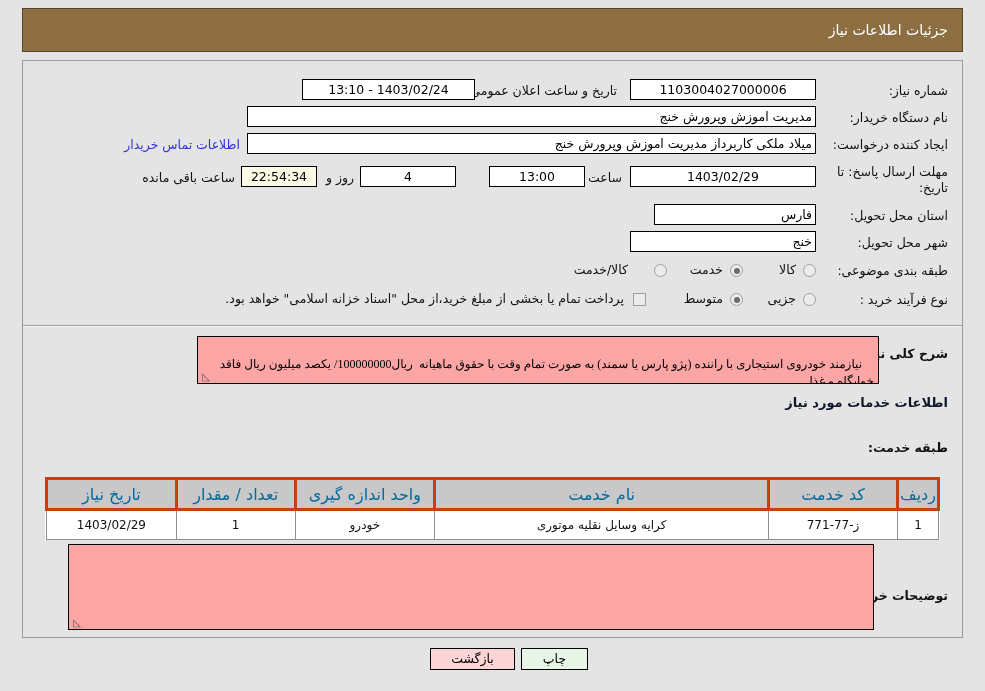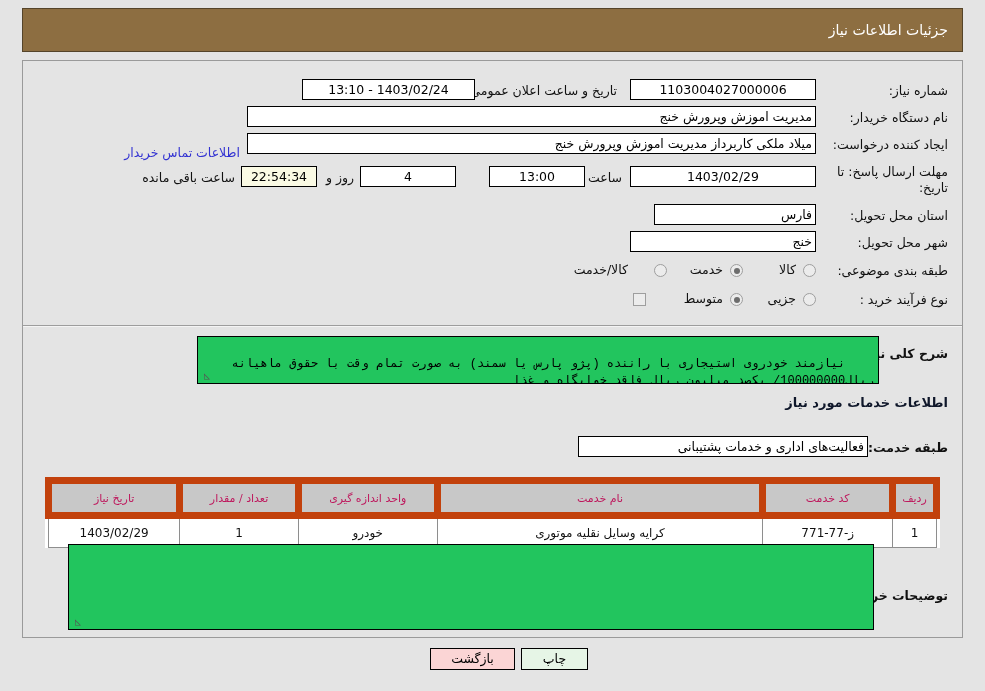--- a/index.html
+++ b/index.html
@@ -168,24 +168,24 @@
   .rlbl {
     position: absolute;
     font-size: 12.5px;
     white-space: nowrap;
     color: #111;
   }
 
   
   .ta {
     position: absolute;
-    background: #22c55e;
+    background: #fca5a5;
     border: 1px solid #000;
     box-sizing: border-box;
-    font-family: Liberation Mono, monospace;
+    font-family: Liberation Serif, serif;
     font-size: 12px;
     line-height: 17px;
     color: #000;
     padding: 2px 4px;
     text-align: right;
     overflow: hidden;
     white-space: pre-wrap;
   }
   .ta .grip {
     position: absolute;
@@ -211,25 +211,25 @@
     position: absolute;
     left: 22px;
     top: 416px;
     width: 895px;
     border-collapse: collapse;
     font-size: 12px;
     background: #fff;
   }
   #svc-table th {
     background: #c8c8c8;
-    border: 7px solid #c2410c;
+    border: 3px solid #c2410c;
     height: 26px;
     font-weight: normal;
-    color: #be185d;
-    font-size: 11px;
+    color: #0369a1;
+    font-size: 16px;
     text-align: center;
   }
   #svc-table td {
     background: #ffffff;
     border: 1px solid #8e8e8e;
     height: 26px;
     text-align: center;
     color: #111;
     font-size: 12px;
   }
@@ -271,21 +271,21 @@
   <div class="fld center" style="right:146px; top:18px; width:186px;">1103004027000006</div>
 
   <div class="lbl" style="right:345px; top:22px;">تاریخ و ساعت اعلان عمومی:</div>
   <div class="fld center" style="right:487px; top:18px; width:173px;">1403/02/24 - 13:10</div>
 
   <div class="lbl" style="right:14px; top:49px;">نام دستگاه خریدار:</div>
   <div class="fld right" style="right:146px; top:45px; width:569px;">مدیریت اموزش وپرورش خنج</div>
 
   <div class="lbl" style="right:14px; top:76px;">ایجاد کننده درخواست:</div>
   <div class="fld right" style="right:146px; top:72px; width:569px;">میلاد ملکی کاربرداز مدیریت اموزش وپرورش خنج</div>
-  <div class="link" style="right:722px; top:76px;margin-top:8px;">اطلاعات تماس خریدار</div>
+  <div class="link" style="right:722px; top:76px;">اطلاعات تماس خریدار</div>
 
   <div class="lbl" style="right:14px; top:103px; width:122px; line-height:16px; white-space:normal;">مهلت ارسال پاسخ: تا تاریخ:</div>
   <div class="fld center" style="right:146px; top:105px; width:186px;">1403/02/29</div>
 
   <div class="note" style="right:340px; top:109px;">ساعت</div>
   <div class="fld center" style="right:377px; top:105px; width:96px;">13:00</div>
 
   <div class="fld center" style="right:506px; top:105px; width:96px;">4</div>
   <div class="note" style="right:608px; top:109px;">روز و</div>
 
@@ -311,33 +311,33 @@
 
   <div class="lbl" style="right:14px; top:231px;">نوع فرآیند خرید :</div>
 
   <span class="radio" style="right:146px; top:232px;"></span>
   <span class="rlbl" style="right:166px; top:230px;">جزیی</span>
 
   <span class="radio on" style="right:219px; top:232px;"></span>
   <span class="rlbl" style="right:239px; top:230px;">متوسط</span>
 
   <span class="chk" style="right:316px; top:232px;"></span>
+  <span class="note" style="right:338px; top:230px;">پرداخت تمام یا بخشی از مبلغ خرید،از محل "اسناد خزانه اسلامی" خواهد بود.</span>
 
   <div class="hr" style="top:264px;"></div>
 
   <div class="lbl lbl-b" style="right:14px; top:285px;">شرح کلی نیاز:</div>
   <div class="ta" style="right:83px; top:275px; width:682px; height:48px;">
     <span>نیازمند خودروی استیجاری با راننده (پژو پارس یا سمند) به صورت تمام وقت با حقوق ماهیانه  ریال100000000/ یکصد میلیون ریال فاقد خوابگاه و غذا</span>
     <span class="grip">◺</span>
   </div>
 
   <div class="section-h" style="right:14px; top:334px;">اطلاعات خدمات مورد نیاز</div>
 
   <div class="lbl lbl-b" style="right:14px; top:379px;">طبقه خدمت:</div>
-  <div class="fld right" style="right:94px; top:375px; width:290px;">فعالیت‌های اداری و خدمات پشتیبانی</div>
 
   <table id="svc-table">
     <thead>
       <tr>
         <th style="width:36px;">ردیف</th>
         <th style="width:128px;">کد خدمت</th>
         <th style="width:345px;">نام خدمت</th>
         <th style="width:140px;">واحد اندازه گیری</th>
         <th style="width:118px;">تعداد / مقدار</th>
         <th style="width:128px;">تاریخ نیاز</th>

